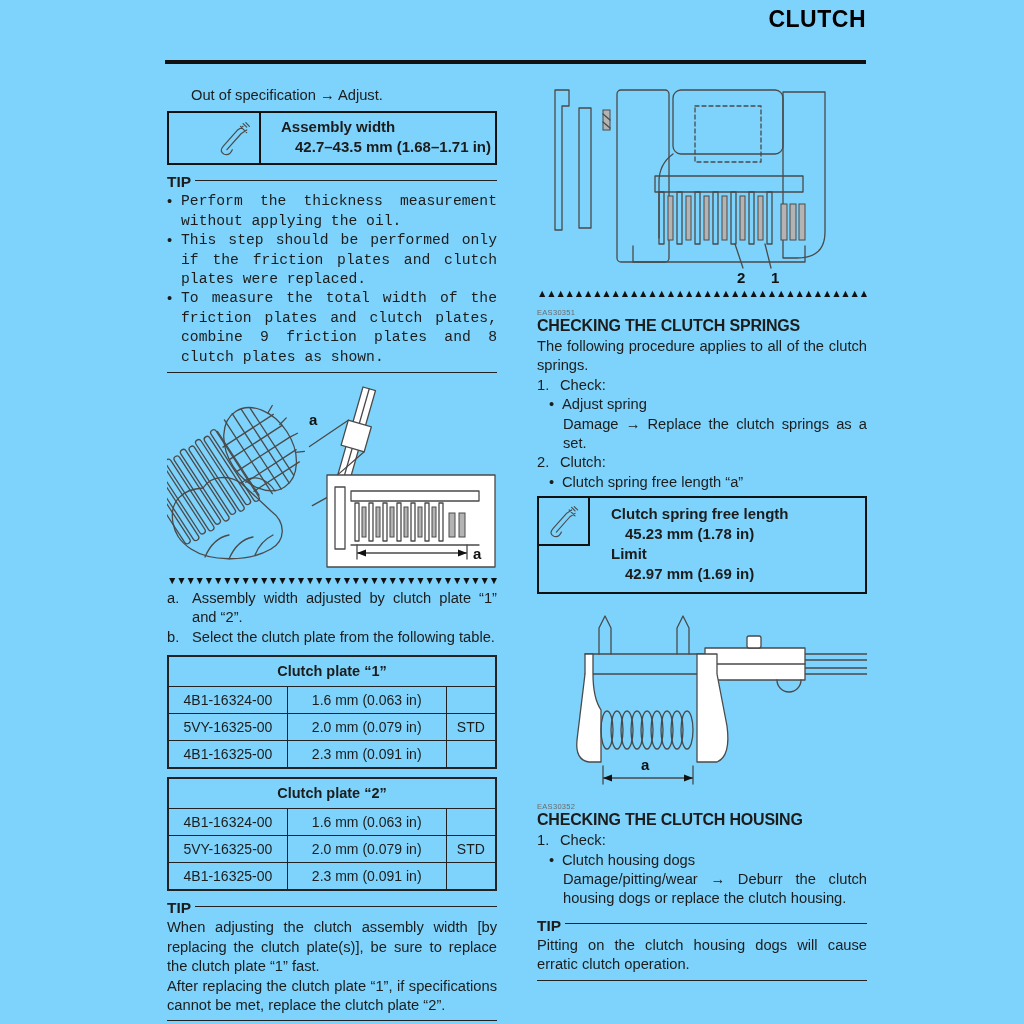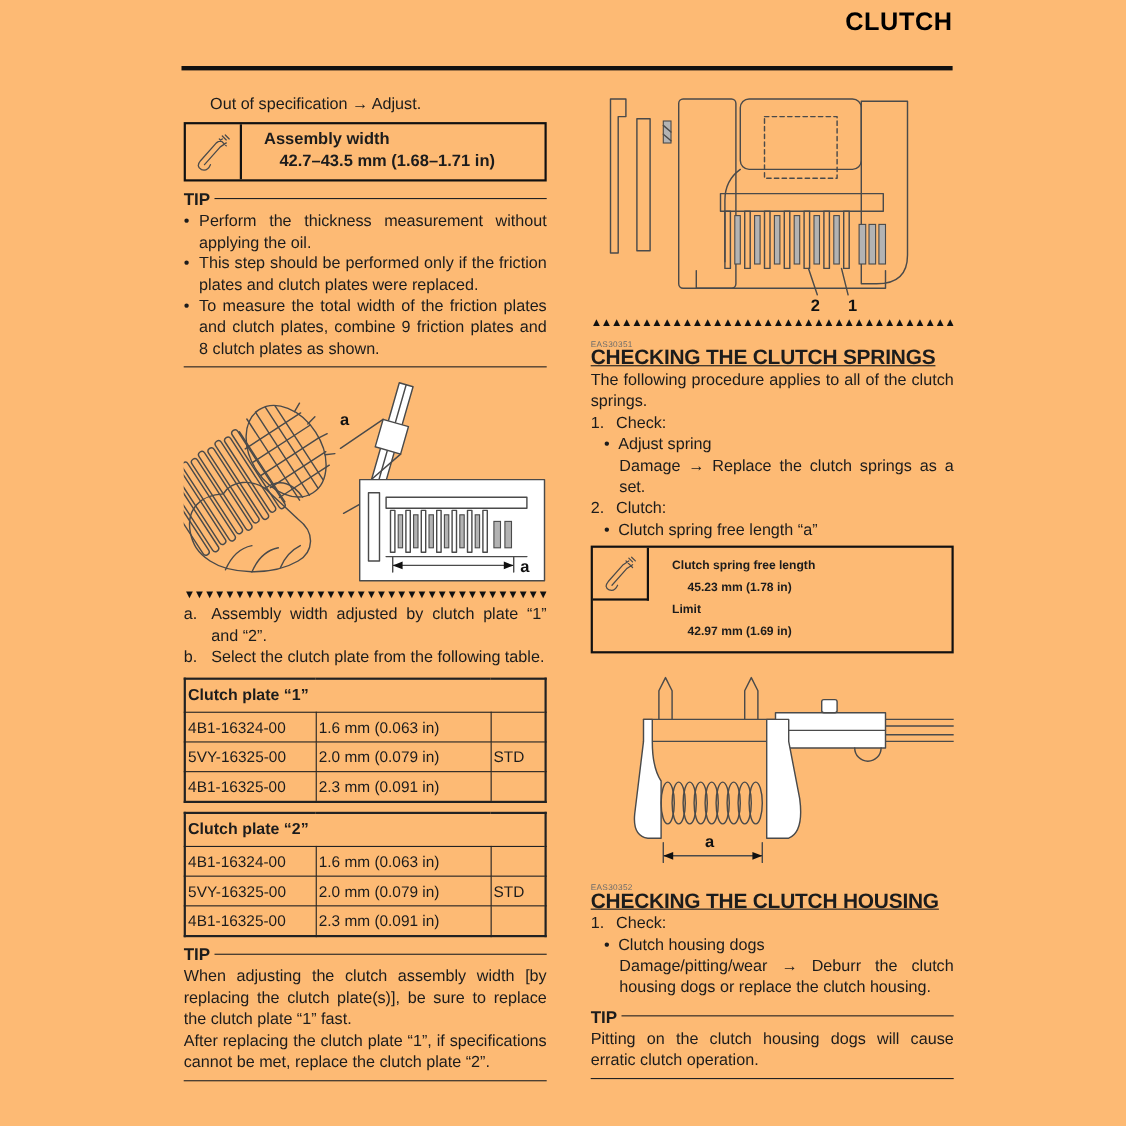--- a/index.html
+++ b/index.html
@@ -1,60 +1,60 @@
 <!DOCTYPE html>
 <html><head>
 <meta charset="utf-8">
 <style>
   html,body{margin:0;padding:0;background:#fff;}
-  .page{position:relative;width:1024px;height:1024px;background:#fdba74;
+  .page{position:relative;width:1024px;height:1024px;background:#7dd3fc;
         font-family:"Liberation Sans","DejaVu Sans",sans-serif;color:#1c1c1c;overflow:hidden;}
   .page-title{position:absolute;top:6px;right:158px;font-size:23px;font-weight:bold;letter-spacing:.5px;color:#000;}
   .top-rule{position:absolute;top:60px;left:165px;width:701px;height:4px;background:#111;}
   .col{position:absolute;top:80px;width:330px;font-size:14.7px;line-height:19.4px;}
   .col-left{left:167px;}
   .col-right{left:537px;}
   .just{text-align:justify;}
   .result-line{padding-left:24px;}
   
-  .spec-box{border:2.6px solid #111;margin-top:6px;}
+  .spec-box{border:2.6px solid #111;margin-top:6px;justify-content:flex-end;}
   .spec-flex{display:flex;align-items:stretch;height:50px;}
   .spec-icon-cell{width:49px;flex:none;border-right:2.6px solid #111;display:flex;align-items:center;justify-content:center;}
   .spec-text{padding:4px 4px 0 20px;font-weight:bold;font-size:15px;line-height:20px;}
   .spec-indent{padding-left:14px;}
-  .spec-box-b{position:relative;border:2.6px solid #111;margin-top:4px;padding:6px 8px 8px 72px;font-weight:bold;font-size:11px;line-height:20px;min-height:70px;}
+  .spec-box-b{position:relative;border:2.6px solid #111;margin-top:4px;padding:6px 8px 8px 72px;font-weight:bold;font-size:15px;line-height:20px;min-height:70px;}
   .spec-icon-corner{position:absolute;left:0;top:0;width:49px;height:46px;border-right:2.6px solid #111;border-bottom:2.6px solid #111;display:flex;align-items:center;justify-content:center;}
   
   .tip-head{display:flex;align-items:center;margin-top:8px;}
   .tip-label{font-weight:bold;font-size:15.5px;line-height:17px;flex:none;}
   .tip-line{flex:1;border-bottom:1.7px solid #222;margin-bottom:3px;margin-left:4px;}
   .rule-thin{border-top:1.7px solid #222;margin-top:5px;}
   
   .bul{display:flex;margin-top:0px;}
   .bul .b{width:14px;flex:none;}
-  .bul .t{flex:1;}
+  .bul .t{flex:1;font-family:Liberation Mono, monospace;}
   .kv{display:flex;}
   .kv .k{width:25px;flex:none;}
   .kv .t{flex:1;}
   .step{display:flex;}
   .step .num{width:23px;flex:none;}
   .sub-bullet{display:flex;margin-left:12px;}
   .sub-bullet .b{width:13px;flex:none;}
   .sub-result{margin-left:26px;}
   
   .tri{width:330px;overflow:hidden;white-space:nowrap;font-size:10.5px;letter-spacing:-1.2px;line-height:13px;color:#111;margin-top:3px;}
   
   table.parts{border-collapse:collapse;width:330px;margin-top:8px;font-size:14px;}
   table.parts,table.parts td{border:1.5px solid #222;}
   table.parts{border-width:2.6px;}
-  table.parts td{height:26px;padding:0 2px;}
+  table.parts td{text-align:center;height:26px;padding:0 2px;}
   table.parts td.hdr{font-weight:bold;font-size:14.5px;height:29px;}
   
   .eas{font-size:7.5px;color:#6b6b6b;letter-spacing:.3px;line-height:9px;}
-  .sec-head{font-weight:bold;font-size:19px;line-height:18px;letter-spacing:-.2px;margin-bottom:2px;text-decoration:underline;}
+  .sec-head{font-weight:bold;font-size:16px;line-height:18px;letter-spacing:-.2px;margin-bottom:2px;}
   
   .fig{display:block;}
   .fig text{font-family:"Liberation Sans",sans-serif;font-weight:bold;font-size:15px;fill:#111;}
   .ln{stroke:#4a4a4a;stroke-width:1.3;fill:none;stroke-linecap:round;stroke-linejoin:round;}
   .lnw{stroke:#4a4a4a;stroke-width:1.3;fill:#fff;stroke-linejoin:round;}
   .gry{stroke:#4a4a4a;stroke-width:1;fill:#b3b3b3;}
   .blk{fill:#111;stroke:none;}
   .dash{stroke-dasharray:4 3;}
   .mt2{margin-top:2px;} .mt4{margin-top:4px;} .mt6{margin-top:6px;} .mt8{margin-top:8px;} .mt14{margin-top:14px;}
 </style>

